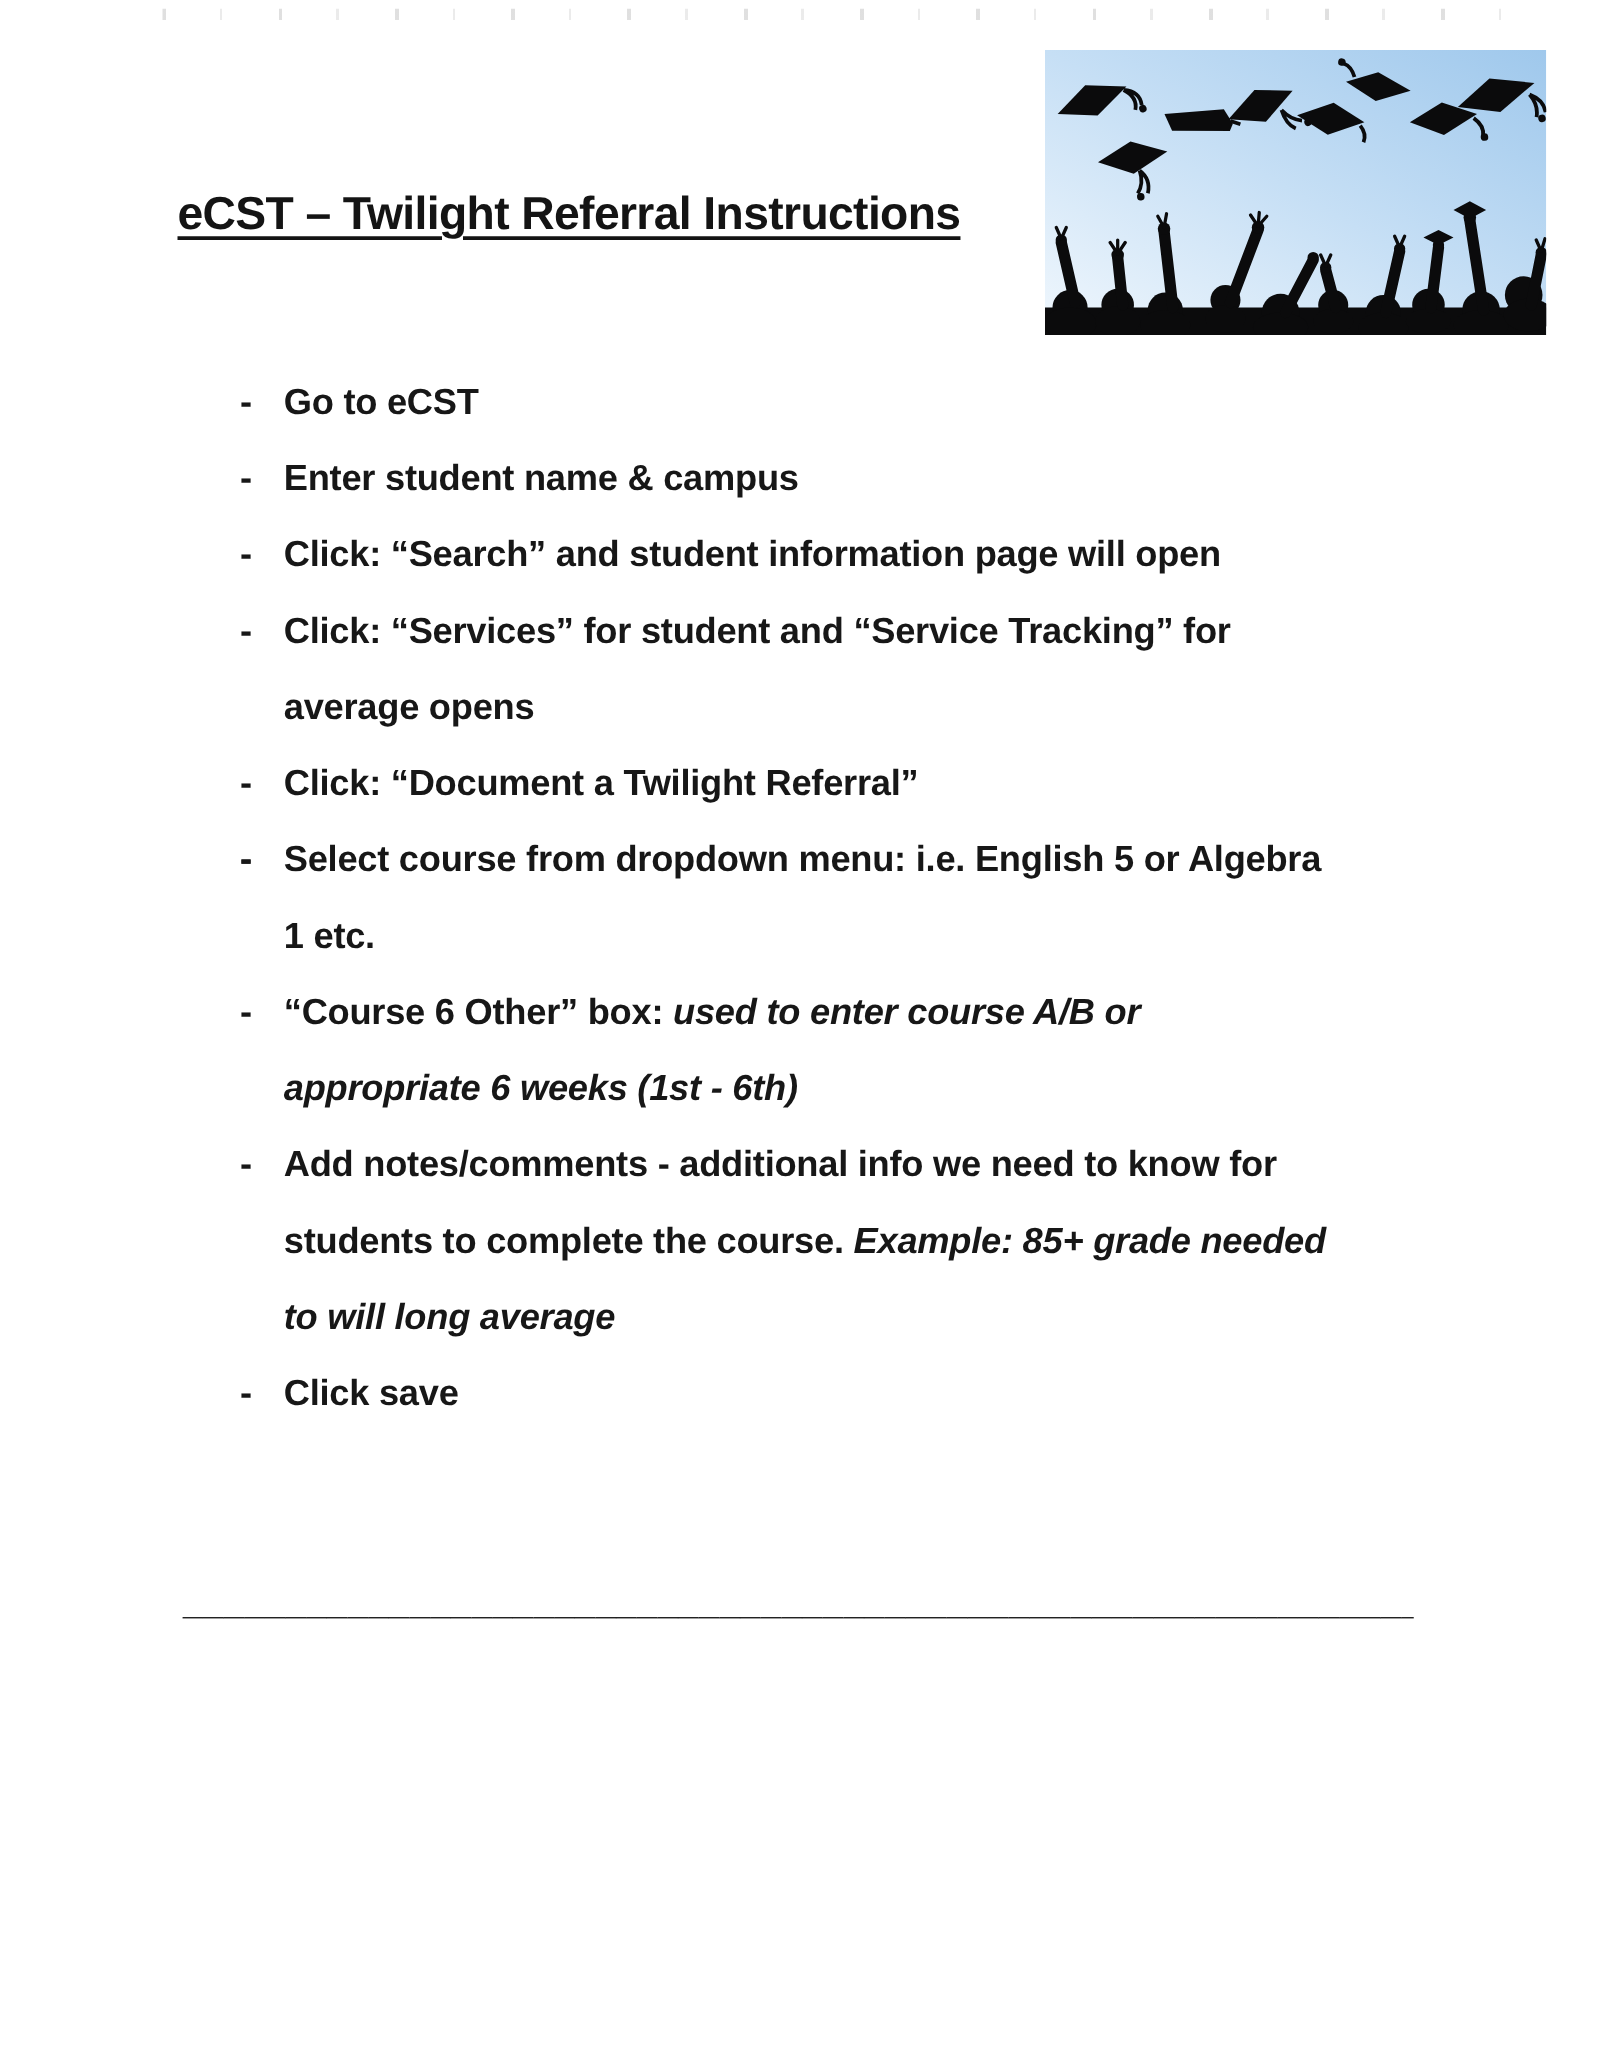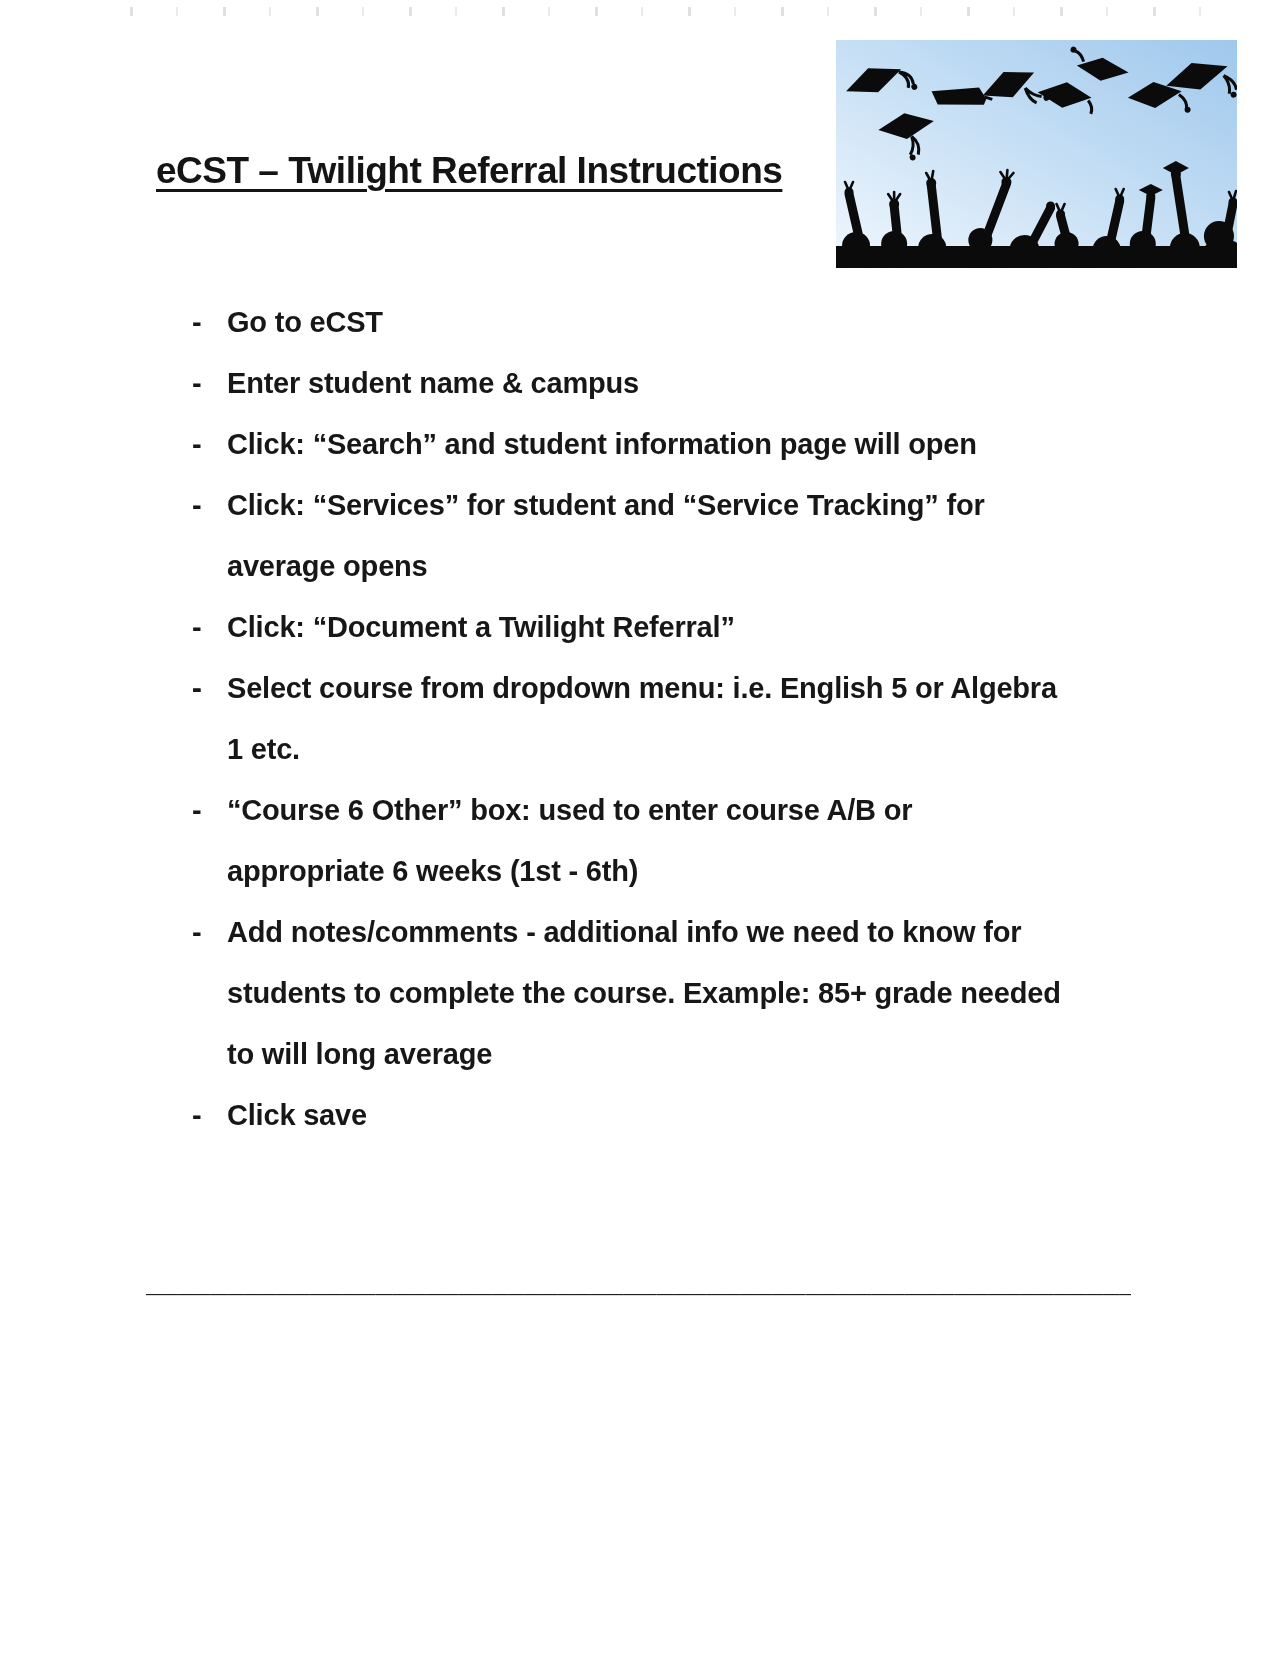--- a/index.html
+++ b/index.html
@@ -15,48 +15,48 @@
 
   
   .top-artifacts{
     position:absolute;left:130px;top:7px;width:1090px;height:9px;
     background:repeating-linear-gradient(90deg,
       rgba(60,60,60,0.16) 0 3px, transparent 3px 46px,
       rgba(60,60,60,0.10) 46px 48px, transparent 48px 93px);
   }
 
   .title{
-    position:absolute;left:156px;top:150px;margin:0;
+    position:absolute;left:142px;top:150px;margin:0;
     font-size:37px;font-weight:700;letter-spacing:-0.5px;
     color:#141414;
     text-decoration:underline;
     text-decoration-thickness:3px;
     text-underline-offset:6px;
     white-space:nowrap;
   }
 
   .hero{
     position:absolute;left:836px;top:40px;width:401px;height:228px;margin:0;
   }
   .hero svg{display:block;width:100%;height:100%;}
 
   .list{position:absolute;left:0;top:292px;width:1200px;}
   .line{
     position:relative;margin-left:227px;
     font-size:29px;font-weight:700;letter-spacing:-0.2px;
     line-height:61px;white-space:nowrap;color:#171717;
   }
   .bullet{position:absolute;left:-35px;top:0;}
-  .it{}
+  .it{font-style:italic;}
 
   .divider{
     position:absolute;left:146px;top:1252px;width:985px;
     overflow:hidden;white-space:nowrap;
     font-size:29px;font-weight:700;line-height:61px;
-    letter-spacing:0.4px;color:#141414;font-style:italic;
+    letter-spacing:0.4px;color:#141414;
   }
 </style>
 </head>
 <body>
 
 <div class="page">
 
   <div class="top-artifacts"></div>
 
   <h1 class="title">eCST – Twilight Referral Instructions</h1>

